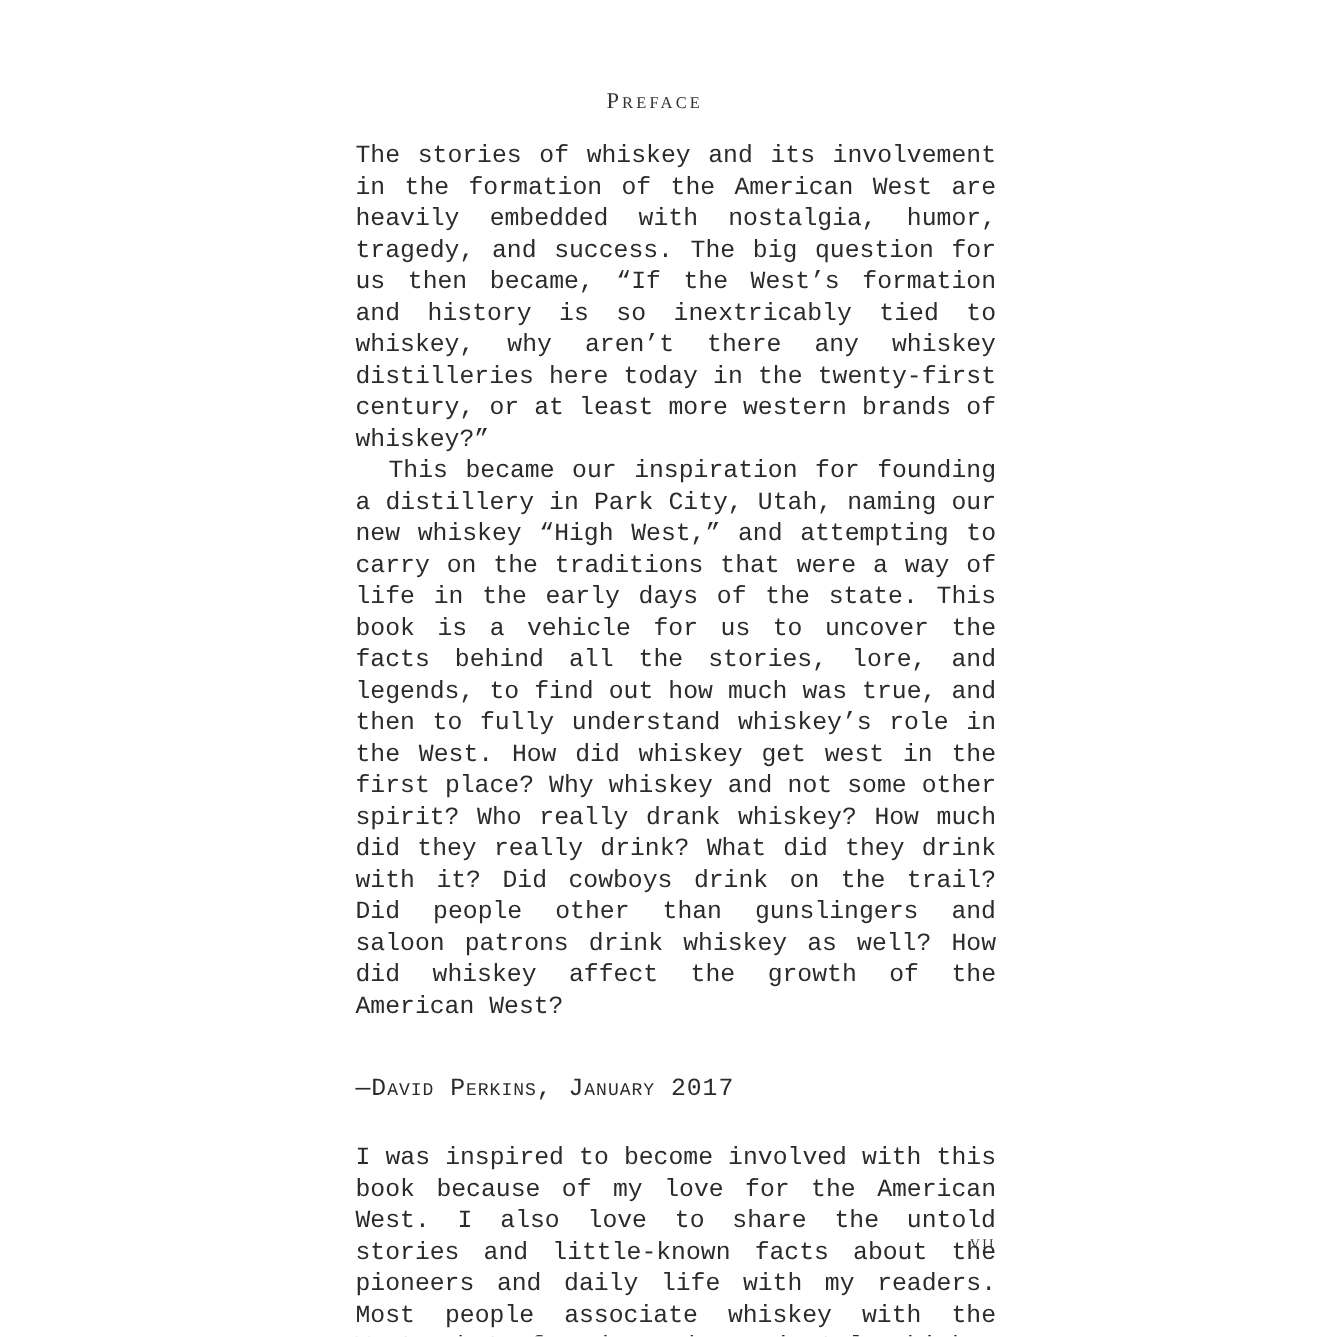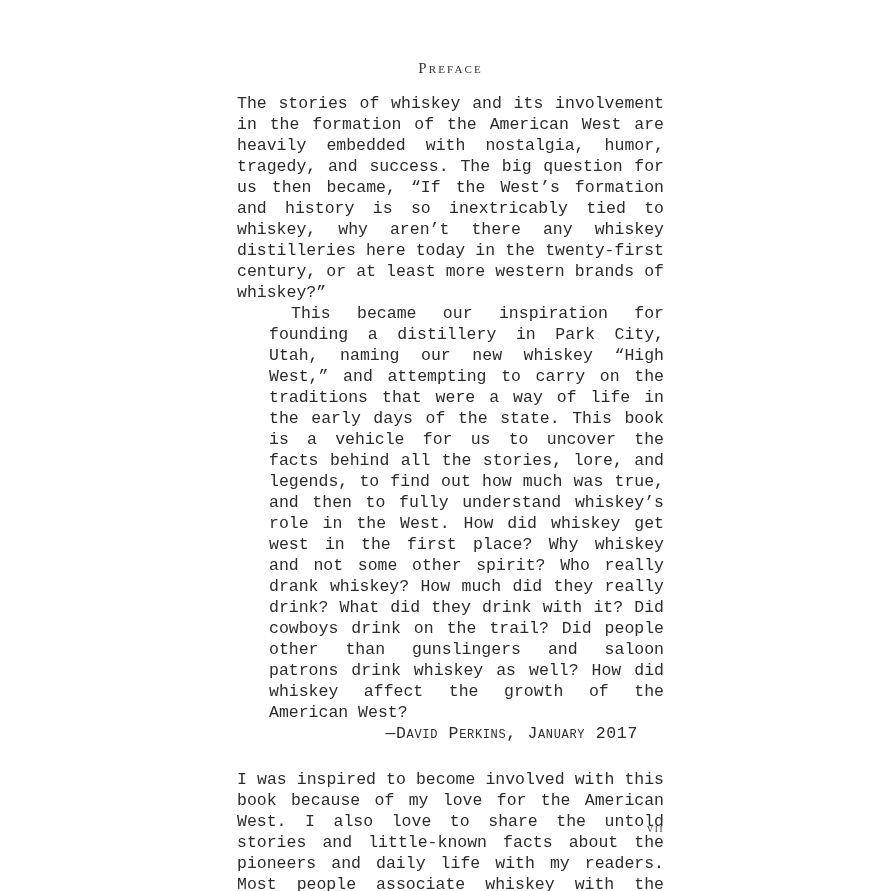--- a/index.html
+++ b/index.html
@@ -16,21 +16,21 @@
     position: relative;
     width: 891px;
     height: 891px;
     background: #ffffff;
     color: #2b2b2b;
     overflow: hidden;
   }
   .running-head {
     position: absolute;
     top: 60px;
-    left: 237px;
+    left: 223px;
     width: 427px;
     text-align: center;
     font-size: 15px;
     font-variant: small-caps;
     letter-spacing: 0.14em;
     color: #333333;
   }
   .textblock {
     position: absolute;
     top: 93px;
@@ -41,27 +41,26 @@
     text-align: justify;
     color: #2b2b2b;
   }
   .textblock p {
     margin: 0;
     padding: 0;
     font-family: Liberation Mono, monospace;
   }
   p.para-indent {
     text-indent: 22px;
-    margin-left: 32px;
   }
   p.attribution {
-    text-align: right;
     padding-right: 26px;
     font-variant: small-caps;
     letter-spacing: 0.04em;
+    margin-top: 34px;
   }
   .section-gap {
     height: 25px;
   }
   .folio {
     position: absolute;
     top: 820px;
     left: 237px;
     width: 427px;
     text-align: right;

